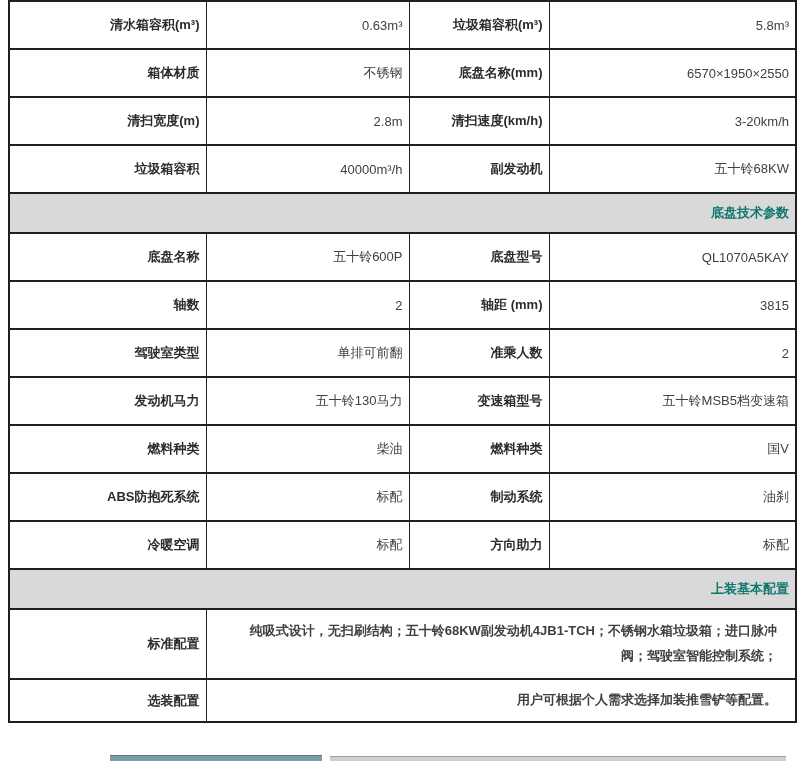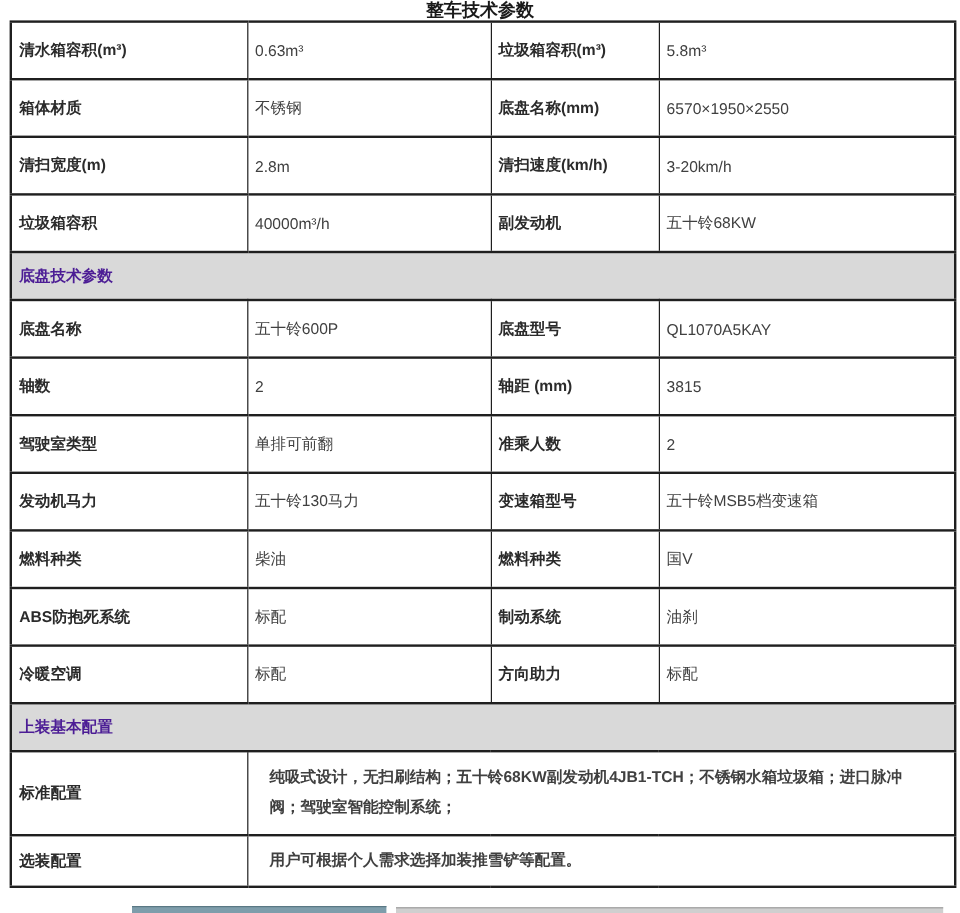--- a/index.html
+++ b/index.html
@@ -25,54 +25,53 @@
     border-collapse: collapse;
     table-layout: fixed;
     margin-left: 8px;
     width: 787px;
     border: 2px solid #1f1f1f;
   }
   td {
     border: 1px solid #1f1f1f;
     border-top-width: 2px;
     border-bottom-width: 2px;
-    text-align: left;
+    text-align: right;
     vertical-align: middle;
     font-size: 13px;
     color: #404040;
     padding: 2px 6px;
     overflow: hidden;
   }
   td.lbl { font-weight: bold; color: #2b2b2b; }
   tr.row td { height: 42px; }
   tr.sec td {
     height: 34px;
     background: #d9d9d9;
     font-weight: bold;
-    color: #4c1d95;
+    color: #0f766e;
   }
   tr.cfg-std td { height: 60px; }
   tr.cfg-opt td { height: 33px; }
   td.cfg-val { line-height: 1.9; padding: 4px 18px; font-weight: bold; }
   .strip { position: absolute; }
   .strip-blue {
     left: 110px; top: 755px; width: 212px; height: 6px;
     background: #7e9dab; border-top: 1px solid #5a7884;
   }
   .strip-gray {
     left: 330px; top: 756px; width: 456px; height: 5px;
     background: #cfcfcf; border-top: 1px solid #9f9f9f;
   }
 </style>
 </head>
 <body>
 
 <div class="page">
 
-  <h1 class="title">整车技术参数</h1>
 
   <table class="spec">
     <colgroup>
       <col style="width:197px">
         <col style="width:203px">
         <col style="width:140px">
         <col style="width:247px">
     </colgroup>
     <tbody>
 

